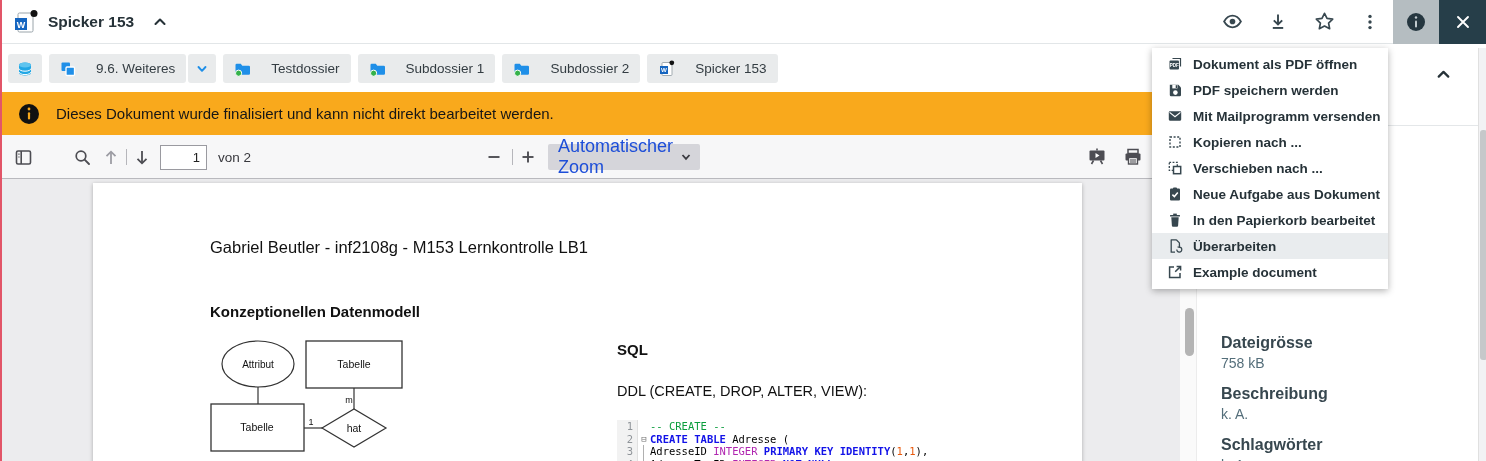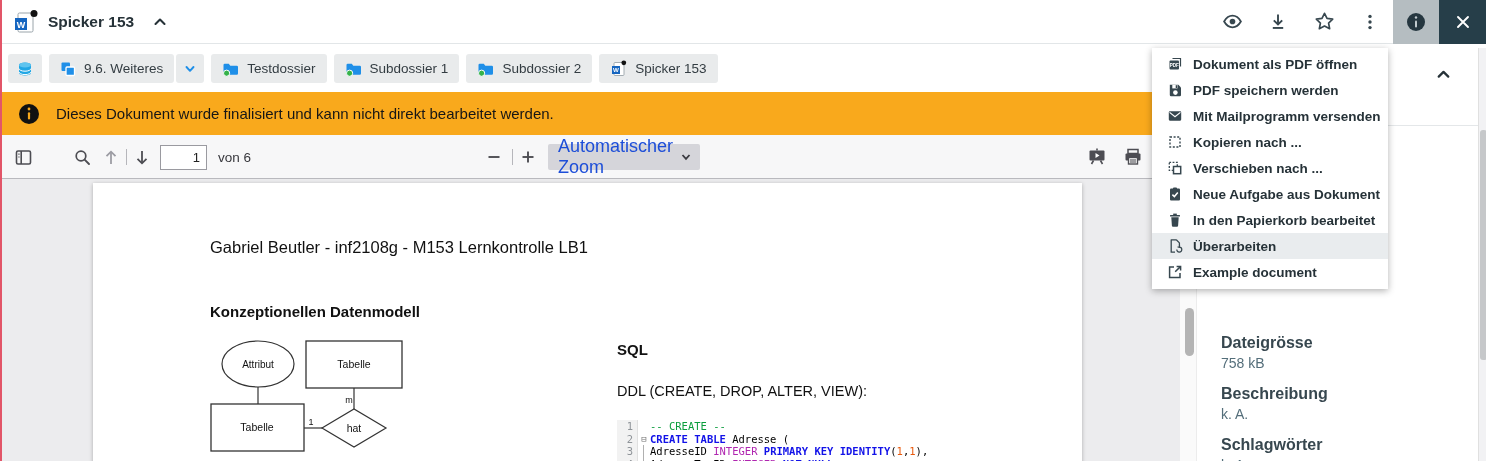--- a/index.html
+++ b/index.html
@@ -18,21 +18,21 @@
   .title-chevron { margin-left:8px; display:flex; }
   .header-actions { margin-left:auto; display:flex; align-items:center; height:44px; }
   .hbtn { width:46px; height:44px; display:flex; align-items:center; justify-content:center; cursor:pointer; }
   .hbtn.info-active { background:#b5bdc1; }
   .hbtn.close-btn { background:#263e49; width:47px; }
 
   
   .crumbbar { position:absolute; left:0; top:44px; width:1196px; height:48px; background:#fff;
               display:flex; align-items:flex-start; padding:10px 0 0 8px; z-index:5; }
   .chip { height:29px; background:#e9ebec; border-radius:3px; display:flex; align-items:center;
-          gap:8px; padding:0 11px; margin-right:7px; cursor:pointer; }
+          gap:20px; padding:0 11px; margin-right:7px; cursor:pointer; }
   .chip .chip-label { font-size:13.5px; color:#333c42; font-weight:500; white-space:nowrap; }
   .chip.icon-only { padding:0 9px; }
   .chip.chev-chip { padding:0 7px; margin-left:-5px; }
   .chip-ico { position:relative; display:flex; }
 
   
   .banner { position:absolute; left:0; top:92px; width:1196px; height:43px; background:#f9a91c;
             display:flex; align-items:center; gap:16px; padding-left:18px; z-index:5; }
   .banner-text { font-size:15px; font-weight:500; color:#161616; }
 
@@ -290,21 +290,21 @@
   <div class="tsep" style="left:126px;"></div>
   <div class="tbtn" style="left:128px;width:28px;">
     <span>
       <svg width="18" height="19" viewBox="0 0 18 19">
           <path d="M9 3 V15" stroke="#4d4d53" stroke-width="1.8"></path>
           <path d="M4.5 10.8 L9 15.3 L13.5 10.8" fill="none" stroke="#4d4d53" stroke-width="1.8"></path>
         </svg>
     </span>
   </div>
   <input class="page-input" value="1" style="">
-  <div class="von-label">von 6</div>
+  <div class="von-label">von 2</div>
 
   <div class="tbtn" style="left:480px;width:28px;">
     <span>
       <svg width="16" height="16" viewBox="0 0 16 16">
           <line x1="2.5" y1="8" x2="13.5" y2="8" stroke="#4d4d53" stroke-width="1.9"></line>
         </svg>
     </span>
   </div>
   <div class="tsep" style="left:512px;"></div>
   <div class="tbtn" style="left:514px;width:28px;">

